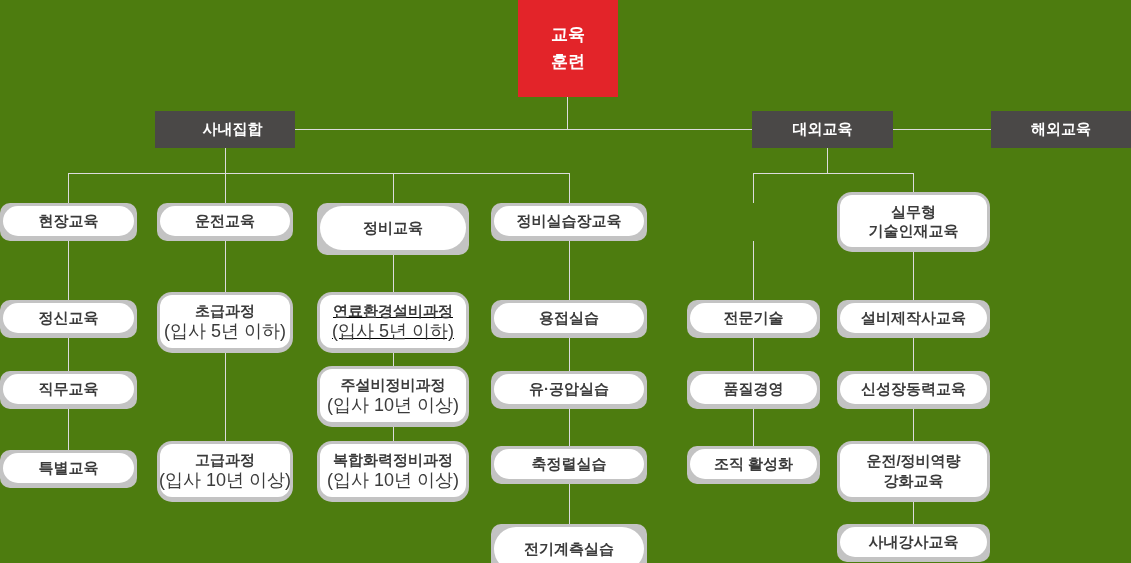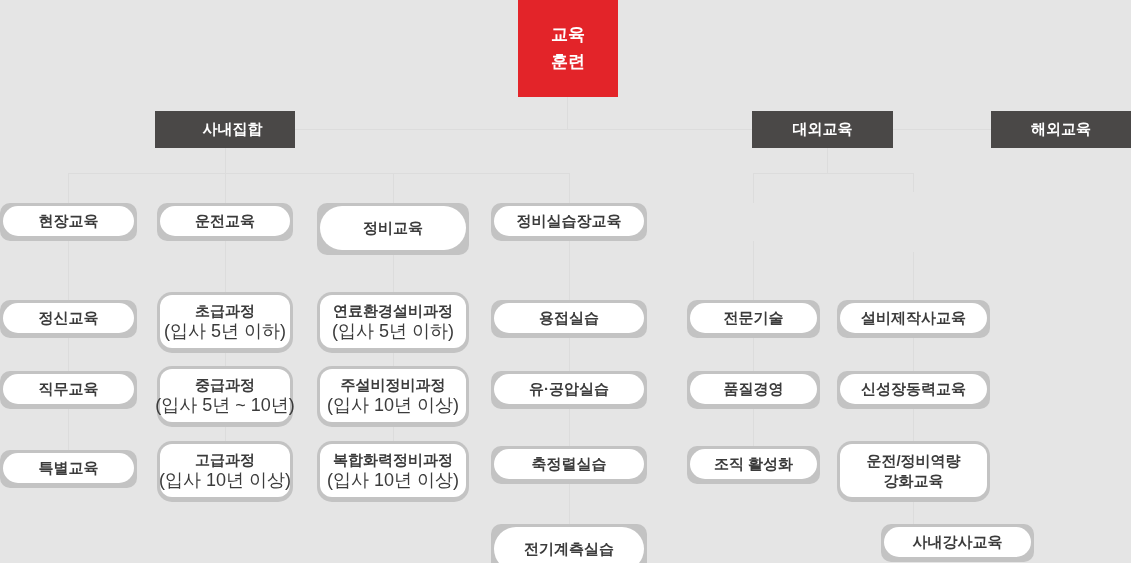--- a/index.html
+++ b/index.html
@@ -10,21 +10,21 @@
     --text:#3b3b3b;
   }
   *{margin:0;padding:0;box-sizing:border-box;}
   body{
     background:#ffffff;
     font-family:"Liberation Sans","DejaVu Sans",sans-serif;
   }
   .chart{
     position:relative;
     width:1131px;height:563px;
-    background:#e5e5e5;
+    background:#4d7c0f;
     overflow:hidden;
   }
   
   .hline,.vline{position:absolute;background:var(--connector);z-index:1;}
   .hline{height:1px;}
   .vline{width:1px;}
   
   .node{position:absolute;z-index:2;}
   .outer{
     width:100%;height:100%;
@@ -143,45 +143,37 @@
       </div>
   </div>
   <div class="node round" style="left:157px;top:292px;width:136px;height:61px;">
     <div class="outer">
         <div class="inner">
       <span class="title">초급과정</span>
       <span class="sub">(입사 5년 이하)</span>
     </div>
       </div>
   </div>
-  <div class="node round" style="left:157px;top:366px;width:136px;height:61px;">
-    <div class="outer">
-        <div class="inner">
-      <span class="title">중급과정</span>
-      <span class="sub">(입사 5년 ~ 10년)</span>
-    </div>
-      </div>
-  </div>
   <div class="node round" style="left:157px;top:441px;width:136px;height:61px;">
     <div class="outer">
         <div class="inner">
       <span class="title">고급과정</span>
       <span class="sub">(입사 10년 이상)</span>
     </div>
       </div>
   </div>
 
   <div class="node pill" style="left:317px;top:203px;width:152px;height:52px;">
     <div class="outer">
         <div class="inner">
           <span class="title">정비교육</span>
         </div>
       </div>
   </div>
-  <div class="node round" style="left:317px;top:292px;width:152px;height:61px;">
+  <div class="node round" style="left:317px;top:292px;width:152px;height:61px;text-decoration:underline;">
     <div class="outer">
         <div class="inner">
       <span class="title">연료환경설비과정</span>
       <span class="sub">(입사 5년 이하)</span>
     </div>
       </div>
   </div>
   <div class="node round" style="left:317px;top:366px;width:152px;height:61px;">
     <div class="outer">
         <div class="inner">
@@ -250,20 +242,28 @@
       </div>
   </div>
   <div class="node pill" style="left:687px;top:446px;width:133px;height:38px;">
     <div class="outer">
         <div class="inner">
           <span class="title">조직 활성화</span>
         </div>
       </div>
   </div>
 
+  <div class="node round" style="left:837px;top:192px;width:153px;height:60px;">
+    <div class="outer">
+        <div class="inner">
+      <span class="title">실무형</span>
+      <span class="title">기술인재교육</span>
+    </div>
+      </div>
+  </div>
   <div class="node pill" style="left:837px;top:300px;width:153px;height:38px;">
     <div class="outer">
         <div class="inner">
           <span class="title">설비제작사교육</span>
         </div>
       </div>
   </div>
   <div class="node pill" style="left:837px;top:371px;width:153px;height:38px;">
     <div class="outer">
         <div class="inner">
@@ -272,21 +272,21 @@
       </div>
   </div>
   <div class="node round" style="left:837px;top:441px;width:153px;height:61px;">
     <div class="outer">
         <div class="inner">
       <span class="title">운전/정비역량</span>
       <span class="title">강화교육</span>
     </div>
       </div>
   </div>
-  <div class="node pill" style="left:837px;top:524px;width:153px;height:38px;margin-left:44px;">
+  <div class="node pill" style="left:837px;top:524px;width:153px;height:38px;">
     <div class="outer">
         <div class="inner">
           <span class="title">사내강사교육</span>
         </div>
       </div>
   </div>
 
 </div>
 
 </body></html>

